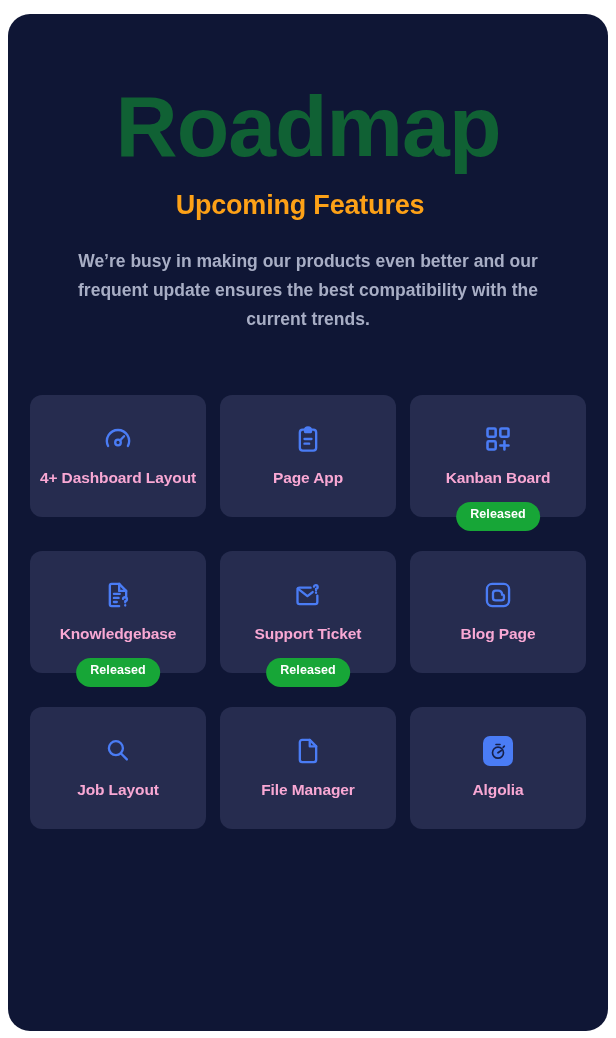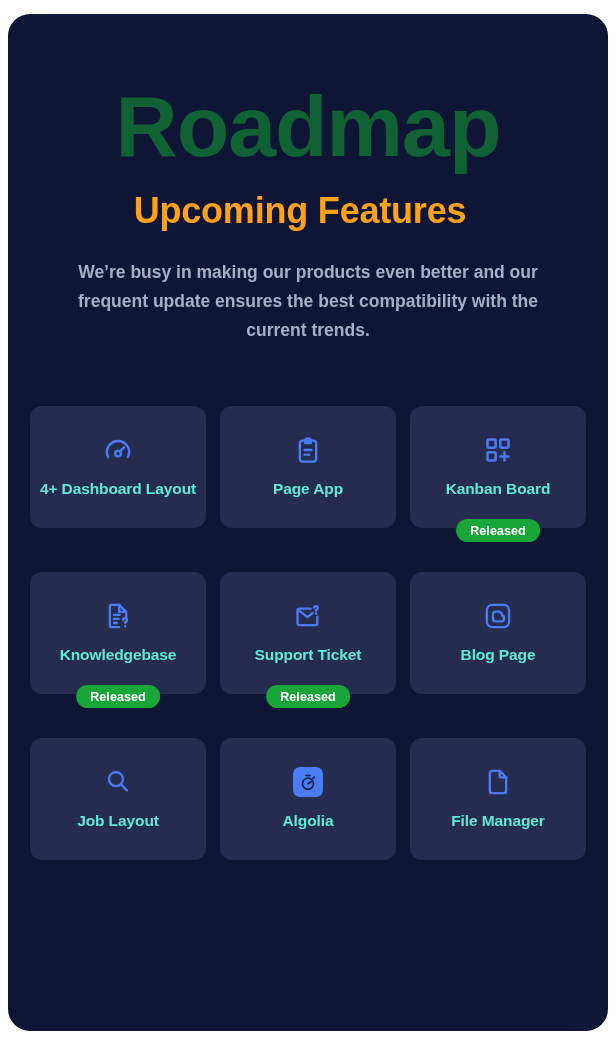--- a/index.html
+++ b/index.html
@@ -32,21 +32,21 @@
   .hero-title {
     margin: 0;
     font-size: 86px;
     line-height: 0.95;
     font-weight: 700;
     letter-spacing: -1px;
     color: #106134;
   }
   .hero-sub {
     margin: 22px 16px 0 0;
-    font-size: 36px;
+    font-size: 27px;
     font-weight: 700;
     color: #fda117;
     letter-spacing: -0.2px;
   }
   .hero-desc {
     margin: 26px auto 0 auto;
     width: 524px;
     font-size: 17.5px;
     line-height: 1.68;
     color: #a8aec5;
@@ -67,49 +67,49 @@
     border-radius: 12px;
     height: 122px;
     display: flex;
     flex-direction: column;
     align-items: center;
     justify-content: center;
     box-sizing: border-box;
     padding: 10px 8px 12px 8px;
   }
   .card.has-badge {
-    margin-bottom: 32px;
+    margin-bottom: 22px;
   }
   .card-icon {
     height: 34px;
     display: flex;
     align-items: center;
     justify-content: center;
     margin-bottom: 12px;
   }
   .card-icon svg { display: block; }
   .card-label {
-    color: #5eead4;
+    color: #f9a8d4;
     font-size: 15.5px;
     font-weight: 700;
     line-height: 1.28;
     text-align: center;
     letter-spacing: -0.1px;
   }
   .badge {
     position: absolute;
     left: 50%;
     transform: translateX(-50%);
     bottom: -14px;
     background: #17a637;
     color: #ffffff;
     font-size: 12.5px;
     font-weight: 700;
     border-radius: 999px;
-    padding: 5px 14px 4px 14px;
+    padding: 5px 14px 10px 14px;
     white-space: nowrap;
     letter-spacing: 0.1px;
   }
   .algolia-tile {
     width: 30px;
     height: 30px;
     border-radius: 7px;
     background: #4a7cf5;
     display: flex;
     align-items: center;
@@ -204,40 +204,40 @@
     </div>
 
     <div class="card">
       <div class="card-icon">
         <svg width="28" height="28" viewBox="0 0 24 24" fill="none" stroke="#4a7cf5" stroke-width="2" stroke-linecap="round">
           <circle cx="10.2" cy="9.6" r="6"></circle>
           <path d="M14.6 14.1 19.6 19.2"></path>
         </svg>
       </div>
       <div class="card-label">Job Layout</div>
+    </div>
+
+    <div class="card">
+      <div class="card-icon">
+        <svg width="28" height="28" viewBox="0 0 24 24" fill="none" stroke="#4a7cf5" stroke-width="2" stroke-linecap="round" stroke-linejoin="round">
+          <path d="M13.5 2.5H7A2 2 0 0 0 5 4.5v15a2 2 0 0 0 2 2h10a2 2 0 0 0 2-2V8z"></path>
+          <path d="M13.5 2.5V8H19"></path>
+        </svg>
+      </div>
+      <div class="card-label">File Manager</div>
     </div>
 
     <div class="card">
       <div class="card-icon">
         <div class="algolia-tile">
           <svg width="20" height="20" viewBox="0 0 24 24" fill="none" stroke="#16204a" stroke-width="2" stroke-linecap="round">
             <circle cx="12" cy="14" r="6.6"></circle>
             <path d="M12 14 L16 11.4" stroke-width="2.2"></path>
             <path d="M9.6 4.2h4.8"></path>
             <path d="M18.2 7.6 19.6 6.2"></path>
           </svg>
         </div>
       </div>
       <div class="card-label">Algolia</div>
     </div>
 
-    <div class="card">
-      <div class="card-icon">
-        <svg width="28" height="28" viewBox="0 0 24 24" fill="none" stroke="#4a7cf5" stroke-width="2" stroke-linecap="round" stroke-linejoin="round">
-          <path d="M13.5 2.5H7A2 2 0 0 0 5 4.5v15a2 2 0 0 0 2 2h10a2 2 0 0 0 2-2V8z"></path>
-          <path d="M13.5 2.5V8H19"></path>
-        </svg>
-      </div>
-      <div class="card-label">File Manager</div>
-    </div>
-
   </div>
 </div>
 
 </body></html>

